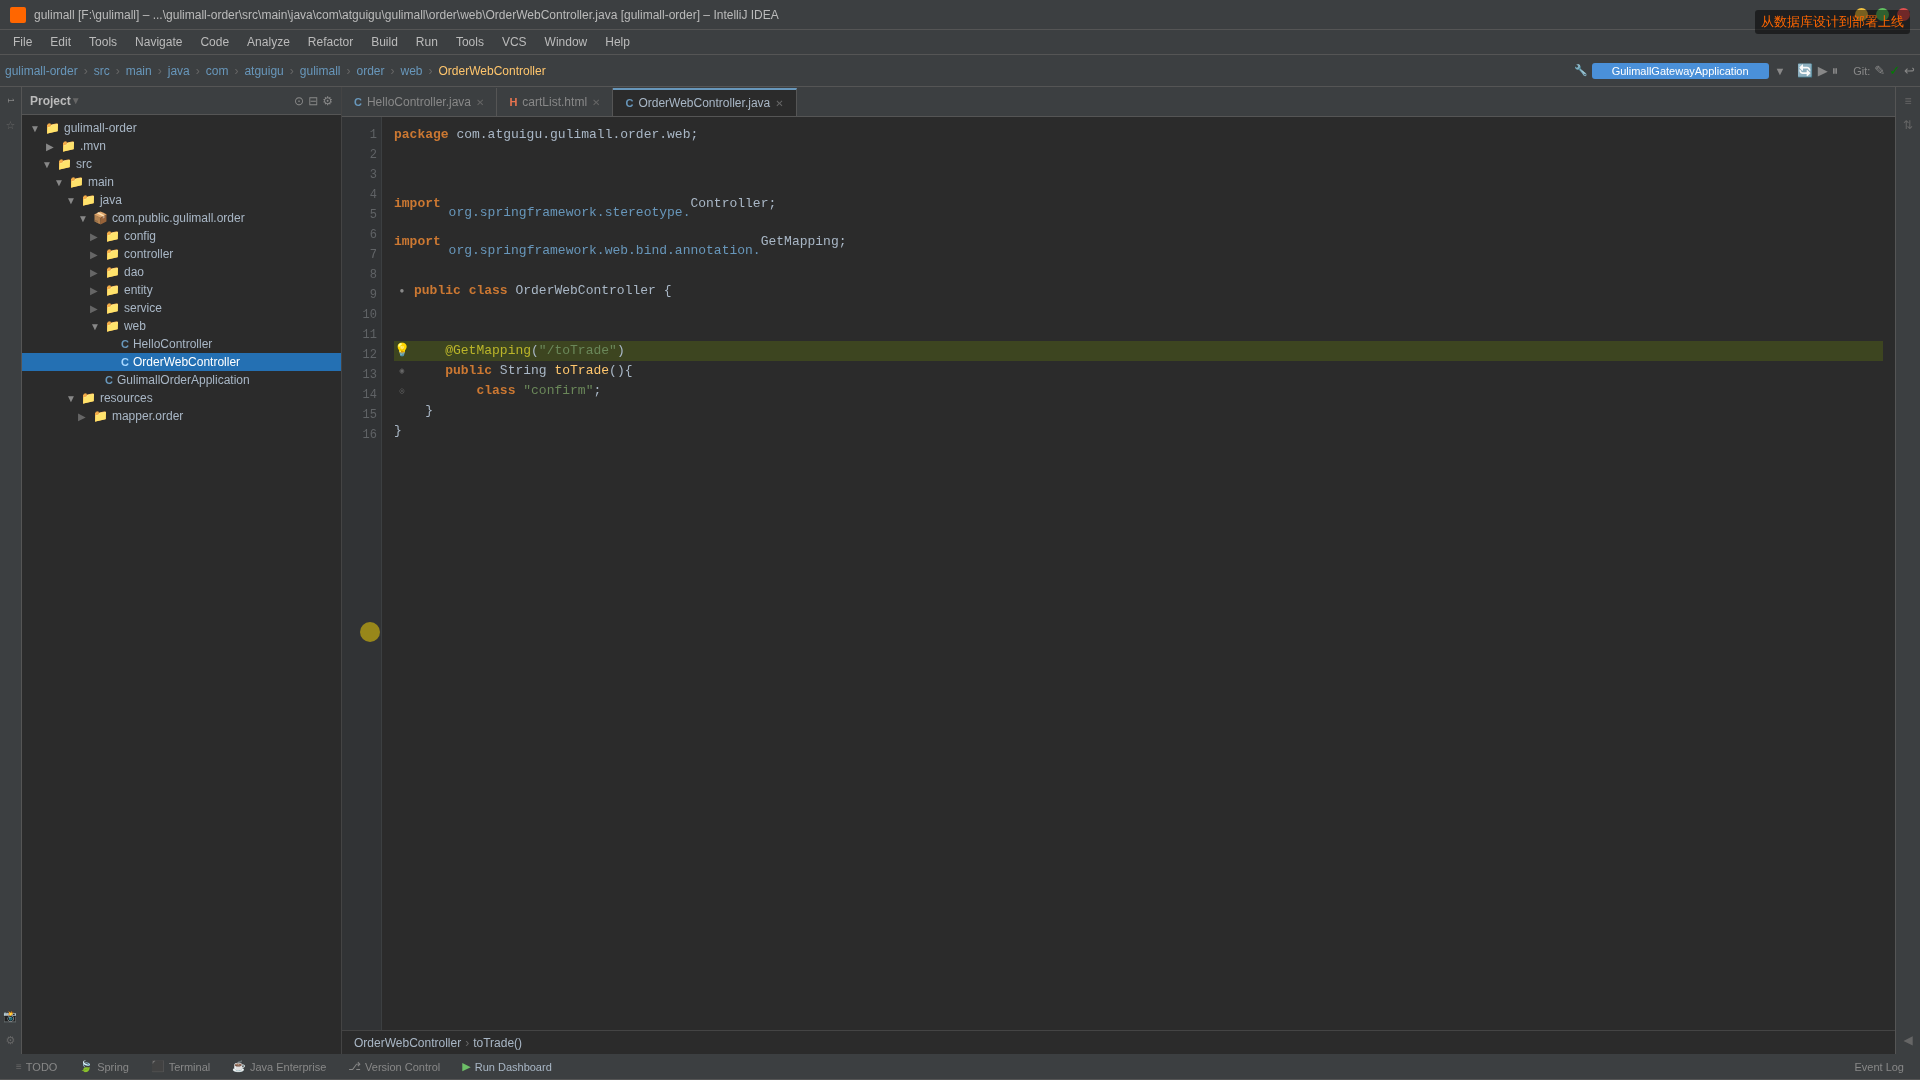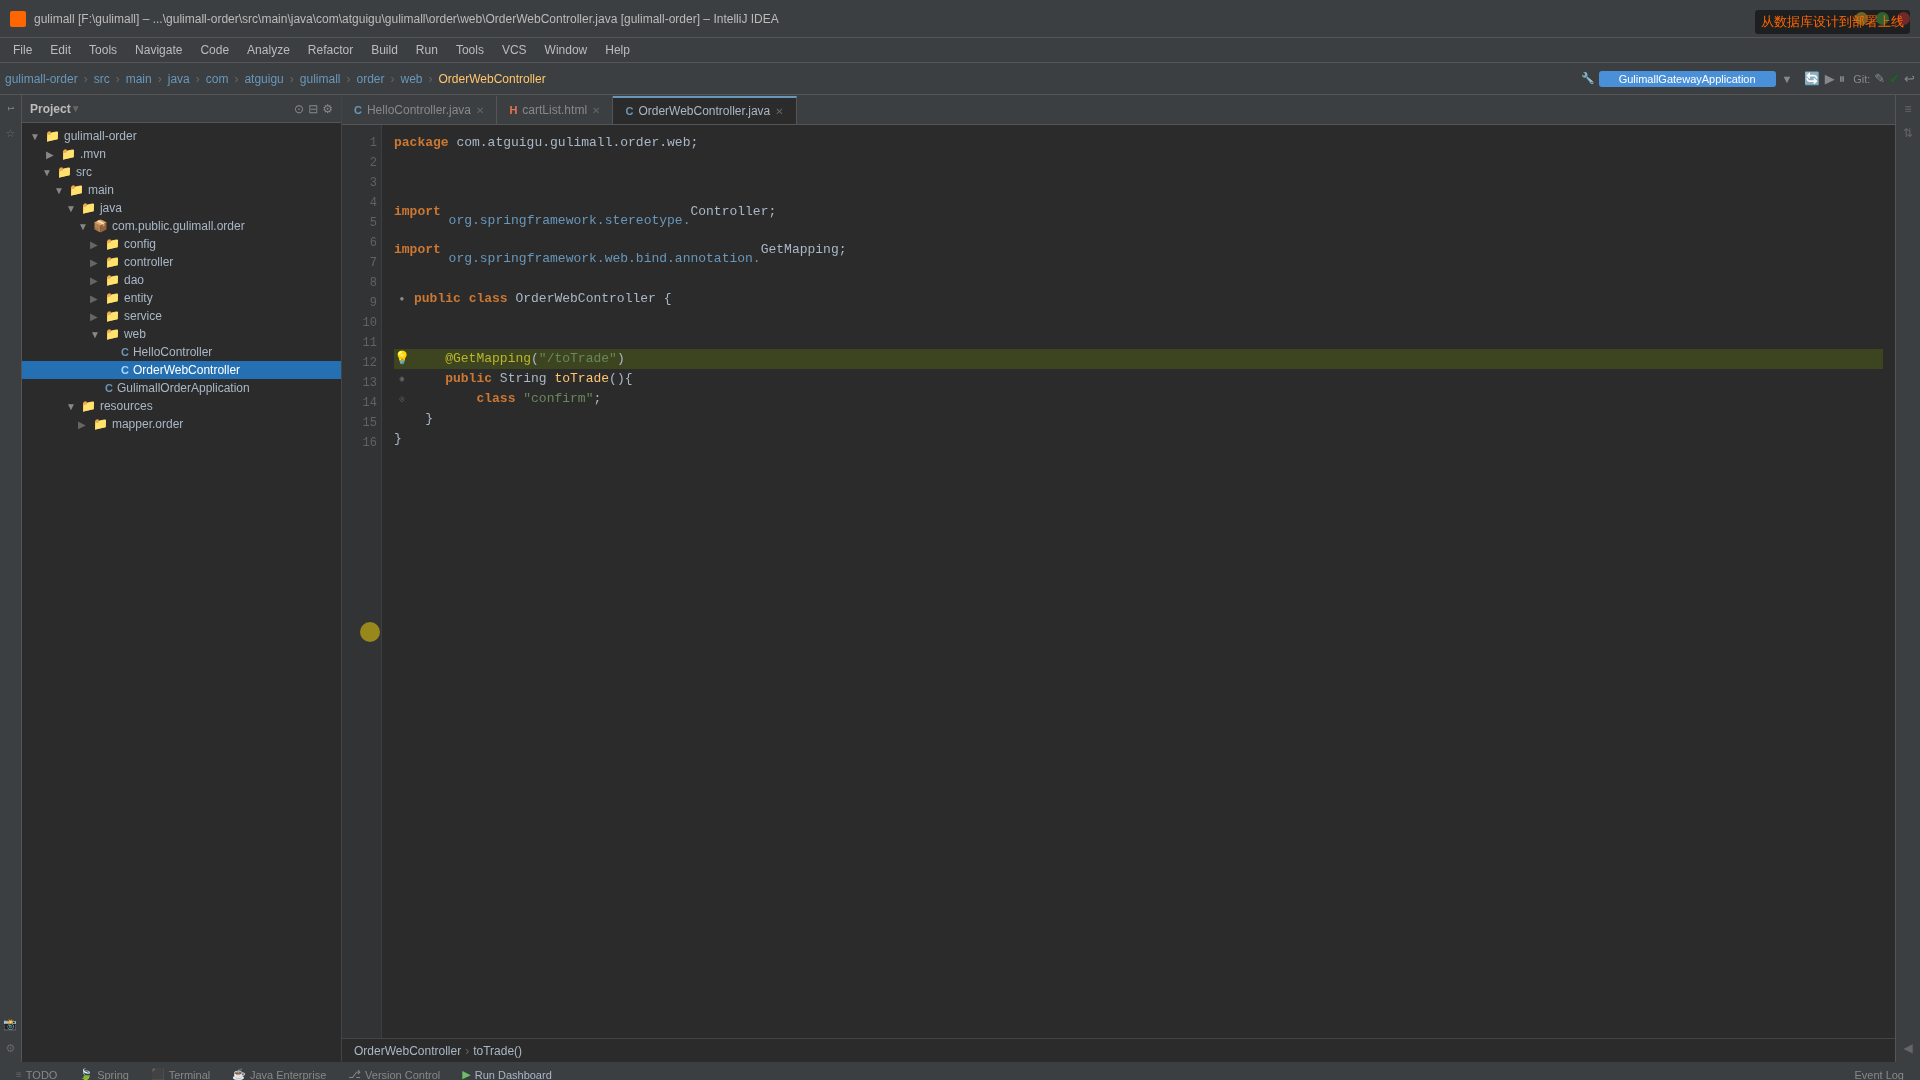--- a/index.html
+++ b/index.html
@@ -9,21 +9,21 @@
       overflow: hidden;
       font-family: 'Segoe UI', Arial, sans-serif;
       font-size: 12px;
       background: #2b2b2b;
       color: #a9b7c6;
     }
 
     
     #title-bar {
       background: #3c3f41;
-      height: 38px;
+      height: 30px;
       display: flex;
       align-items: center;
       padding: 0 10px;
       border-bottom: 1px solid #555;
       position: relative;
     }
     #title-bar .app-icon {
       width: 16px;
       height: 16px;
       margin-right: 8px;
@@ -400,21 +400,21 @@
   <span class="breadcrumb-sep">›</span>
   <span class="breadcrumb-current">OrderWebController</span>
   <span style="margin-left: auto; display: flex; align-items: center; gap: 4px;">
     <span style="color:#888; font-size:11px;">🔧</span>
     <span class="run-app-tag active">GulimallGatewayApplication</span>
     <span style="color:#888; font-size:11px; cursor:pointer; margin-left:2px;">▼</span>
 
     <span style="color:#888; margin-left:8px; cursor:pointer; font-size:13px;">🔄</span>
     <span style="color:#888; cursor:pointer; font-size:13px;">▶</span>
     <span style="color:#888; cursor:pointer; font-size:13px;">⏸</span>
-    <span style="color:#888; cursor:pointer; font-size:11px; margin-left: 4px;">Git:</span>
+    <span style="color:#888; cursor:pointer; font-size:11px; margin-left: 11px;">Git:</span>
     <span style="color:#888; cursor:pointer; font-size:13px;">✎</span>
     <span style="color:green; cursor:pointer; font-size:13px;">✓</span>
     <span style="color:#888; cursor:pointer; font-size:13px;">↩</span>
   </span>
 </div>
 
 <div id="main-layout">
 
   <div id="left-icons">
     <div class="left-icon" style="writing-mode:vertical-rl; font-size:9px; color:#888;">1</div>

